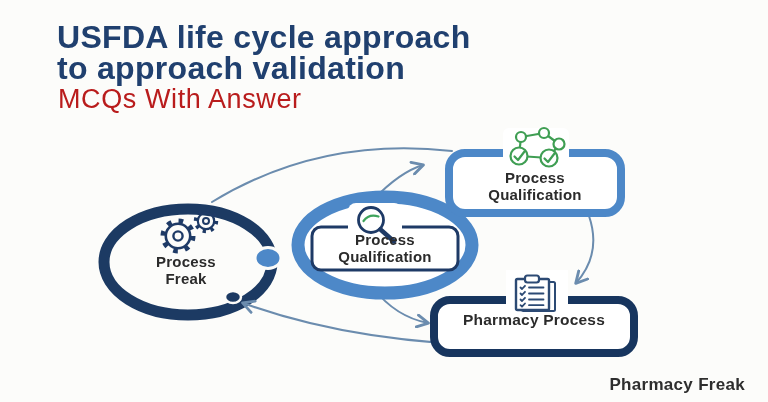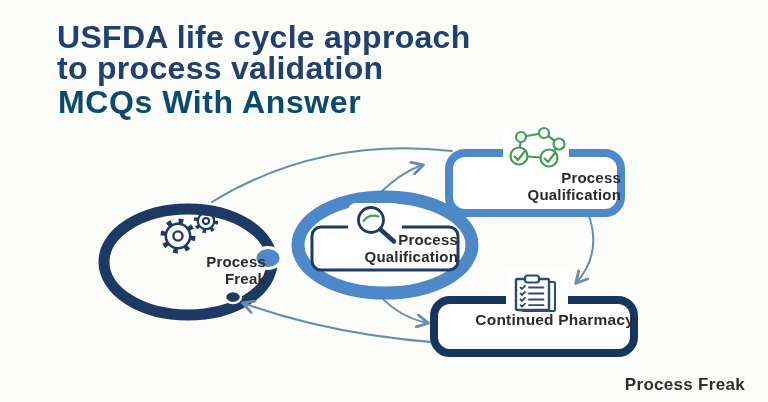--- a/index.html
+++ b/index.html
@@ -8,46 +8,46 @@
     background:#fcfcfa;font-family:"Liberation Sans",sans-serif;
   }
   .title{
     position:absolute;left:57px;top:22px;margin:0;
     font-size:32px;line-height:31px;font-weight:800;letter-spacing:.3px;
     color:#20406f;
   }
   .title span{display:block;}
   .subtitle{
     position:absolute;left:58px;top:84px;
-    font-size:32px;font-weight:700;letter-spacing:.6px;
-    color:#0c4a6e;
+    font-size:27px;font-weight:400;letter-spacing:.6px;
+    color:#b91c1c;
   }
   .diagram-svg{position:absolute;left:0;top:0;}
   .node-label{
-    position:absolute;text-align:right;
+    position:absolute;text-align:center;
     font-size:15px;line-height:17px;font-weight:700;color:#2b2b2b;letter-spacing:.2px;
   }
   .node-label span{display:block;}
   .label-process-design{left:106px;top:253px;width:160px;}
   .label-pq-center{left:312px;top:231px;width:146px;}
   .label-pq-top{left:449px;top:169px;width:172px;}
   .label-cpv{left:434px;top:311px;width:200px;font-size:15.5px;}
   .brand{
     position:absolute;right:23px;top:375px;
     font-size:17px;font-weight:700;color:#2e2e2e;letter-spacing:.3px;
   }
 </style>
 </head>
 <body>
 
 <div class="canvas">
 
   <h1 class="title">
     <span>USFDA life cycle approach</span>
-    <span>to process validation</span>
+    <span>to approach validation</span>
   </h1>
   <div class="subtitle">MCQs With Answer</div>
 
   <svg class="diagram-svg" width="768" height="402" viewBox="0 0 768 402">
     <defs>
       <marker id="arrowhead" viewBox="0 0 10 10" refX="8.2" refY="5" markerWidth="7.5" markerHeight="7.5" orient="auto">
         <path d="M1,1 L8.5,5 L1,9" fill="none" stroke="#6b8cae" stroke-width="1.9" stroke-linecap="round" stroke-linejoin="round"></path>
       </marker>
     </defs>
 
@@ -131,17 +131,17 @@
     <span>Process</span>
     <span>Qualification</span>
   </div>
 
   <div class="node-label label-pq-top">
     <span>Process</span>
     <span>Qualification</span>
   </div>
 
   <div class="node-label label-cpv">
-    <span>Continued Pharmacy</span>
+    <span>Pharmacy Process</span>
   </div>
 
-  <div class="brand">Process Freak</div>
+  <div class="brand">Pharmacy Freak</div>
 </div>
 
 </body></html>

